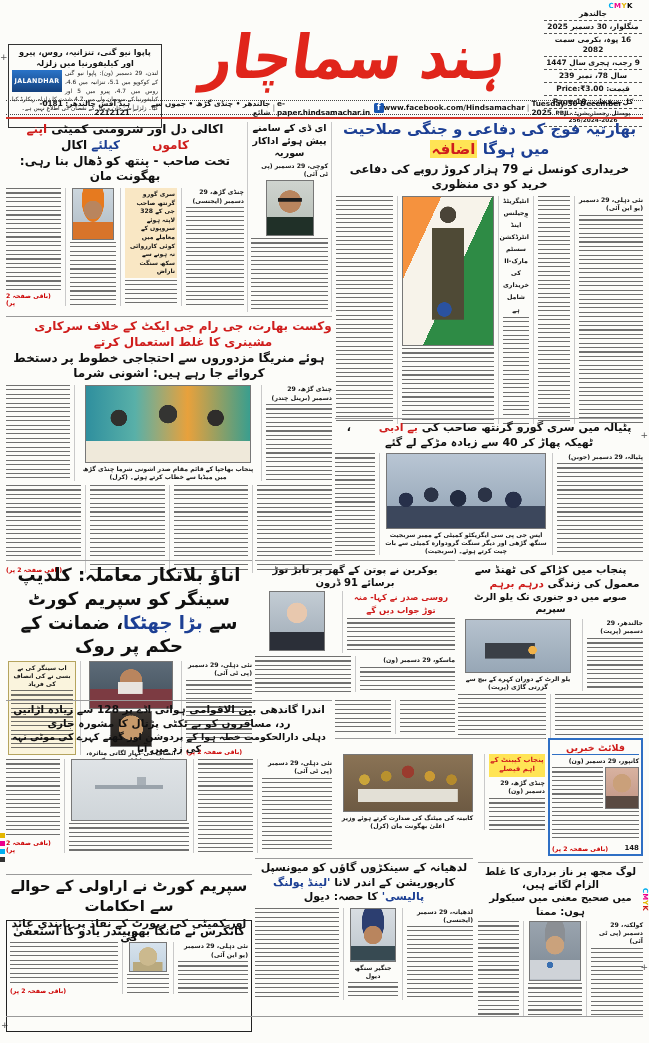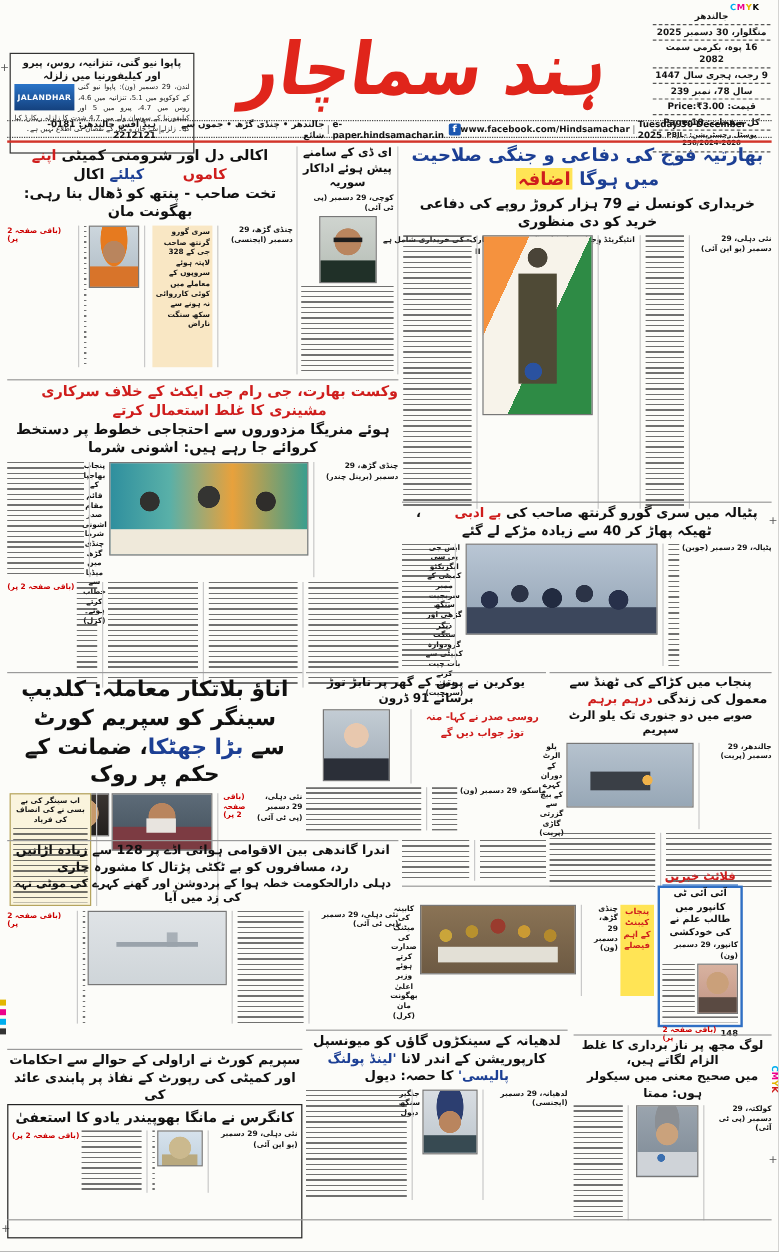--- a/index.html
+++ b/index.html
@@ -9,21 +9,21 @@
   .rtl{direction:rtl;}
   .hl{margin:0;font-weight:bold;direction:rtl;text-align:center;line-height:1.32;color:#101010;}
   .red{color:#cf1d1c;margin-left:28px;} .blue{color:#1c3f94;}
   .acc-y{background:#ffe455;color:#cf1d1c;padding:0 2px;}
   .dl{font-size:6.2px;font-weight:bold;direction:rtl;text-align:right;line-height:1.35;}
   .cap{font-size:6.2px;font-weight:bold;direction:rtl;text-align:center;line-height:1.3;}
   .cont{font-size:6.2px;color:#cc0000;font-weight:bold;direction:rtl;text-align:left;}
   .ft{flex:1;min-height:5px;background:repeating-linear-gradient(to bottom,#3a3a3a 0 1.1px,transparent 1.1px 4.4px);opacity:.72;}
   .cols{display:flex;direction:rtl;gap:4px;}
   .cols>*+*{border-right:1px solid #c9c9c9;padding-right:4px;}
-  .vcol{display:flex;flex-direction:row;gap:2px;min-width:0;}
+  .vcol{display:flex;flex-direction:column;gap:2px;min-width:0;}
   .ph{border:1px solid #777;flex:none;margin:0 auto;}
   .art{position:absolute;border-top:1px solid #9a9a9a;padding-top:2px;box-sizing:border-box;}
   .nt{border-top:none;padding-top:0;}
   
   .eqbox{position:absolute;left:8px;top:12px;width:154px;height:84px;border:1.5px solid #333;
          padding:2px 3px;box-sizing:border-box;overflow:hidden;margin-top:32px;}
   .eqhead{font-size:8.2px;font-weight:bold;direction:rtl;text-align:center;line-height:1.3;}
   .eqbody{direction:rtl;font-size:5.8px;line-height:1.5;text-align:justify;margin-top:1px;}
   .eqlabel{float:left;width:50px;height:22px;background:linear-gradient(#2a74c8,#14417e);color:#fff;
            font-size:6.4px;font-weight:bold;display:flex;align-items:center;justify-content:center;
@@ -101,22 +101,22 @@
     linear-gradient(#5a4a42 0 0) bottom/100% 32% no-repeat,linear-gradient(#d8b2a0,#c09484);}
   .scourt{background:radial-gradient(circle at 50% 48%,#cbb98e 0 9px,transparent 9.5px),
     linear-gradient(#b9a97e 0 0) bottom/82% 34% no-repeat,linear-gradient(#d6e2ec,#c2d2e0);}
   .deolph{background:radial-gradient(circle at 50% 50%,#b9855e 0 9px,transparent 9.5px),
     radial-gradient(ellipse at 50% 26%,#2c3e70 0 11px,transparent 11.5px),
     linear-gradient(#374a52 0 0) bottom/100% 28% no-repeat,linear-gradient(#d8dde2,#bcc5cc);}
   .mamataph{background:radial-gradient(circle at 40% 74%,#3a6fb0 0 3px,transparent 3.5px),
     radial-gradient(circle at 50% 40%,#caa27c 0 9px,transparent 9.5px),
     radial-gradient(ellipse at 50% 22%,#8b8f94 0 10px,transparent 10.5px),
     linear-gradient(#cfd3d8 0 0) bottom/100% 34% no-repeat,linear-gradient(#9aa4ae,#7c8894);}
-  .flashbox{position:absolute;left:548px;top:738px;width:71px;height:118px;border:2px solid #2f6fc4;
-            box-sizing:border-box;padding:2px;display:flex;flex-direction:column;gap:2px;justify-content:center;}
+  .flashbox{position:absolute;left:548px;top:738px;width:95px;height:118px;border:2px solid #2f6fc4;
+            box-sizing:border-box;padding:2px;display:flex;flex-direction:column;gap:2px;}
 </style>
 </head>
 <body>
 
 <div class="page">
 
   <div class="cmyk-top">
     <span style="color:#00aeef">C</span><span style="color:#ec008c">M</span><span style="color:#e3b600">Y</span><span style="color:#000">K</span>
   </div>
   <div class="cmyk-side">
@@ -395,35 +395,34 @@
       </div>
       <div class="vcol" style="flex:1">
         <div class="ph cabinet" style="width:128px;height:56px"></div>
         <div class="cap">کابینہ کی میٹنگ کی صدارت کرتے ہوئے وزیر اعلیٰ بھگونت مان (کرل)</div>
       </div>
     </div>
   </section>
 
   <section class="flashbox">
     <div style="font-size:9.5px;font-weight:bold;color:#cf1d1c;text-align:center;direction:rtl;border-bottom:1px solid #2f6fc4;padding-bottom:1px">فلائٹ خبریں</div>
-    <div class="hl" style="font-size:8px">آئی آئی ٹی کانپور میں طالب علم نے کی خودکشی</div>
     <div class="dl">کانپور، 29 دسمبر (ون)</div>
     <div style="display:flex;direction:rtl;gap:2px;height:42px">
       <div class="ph student" style="width:32px;height:40px"></div>
       <div class="ft"></div>
     </div>
     <div class="ft"></div>
     <div style="display:flex;justify-content:space-between;align-items:center">
       <span class="cont">(باقی صفحہ 2 پر)</span>
       <span style="font-size:7px;font-weight:bold">148</span>
     </div>
   </section>
 
   <section class="art" style="left:6px;top:874px;width:246px;height:44px">
-    <h2 class="hl" style="font-size:11px">سپریم کورٹ نے اراولی کے حوالے سے احکامات</h2>
+    <h2 class="hl" style="font-size:15px">سپریم کورٹ نے اراولی کے حوالے سے احکامات</h2>
     <h2 class="hl" style="font-size:11px">اور کمیٹی کی رپورٹ کے نفاذ پر پابندی عائد کی</h2>
   </section>
 
   <section class="abs" style="left:6px;top:920px;width:246px;height:112px;border:1.5px solid #222;box-sizing:border-box;padding:3px">
     <h2 class="hl" style="font-size:11.5px">کانگرس نے مانگا بھوپیندر یادو کا استعفیٰ</h2>
     <div class="cols" style="height:52px;margin-top:3px">
       <div class="vcol" style="width:70px">
         <div class="dl">نئی دہلی، 29 دسمبر (یو این آئی)</div>
         <div class="ft"></div>
       </div>

